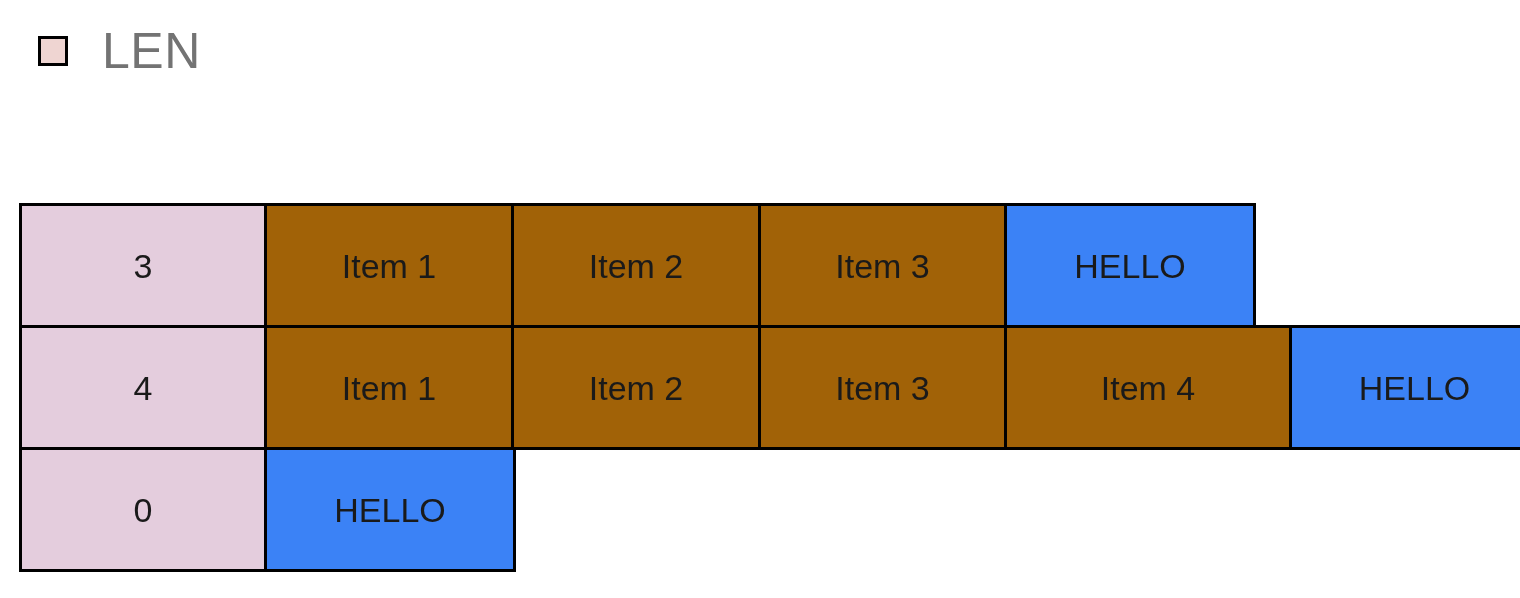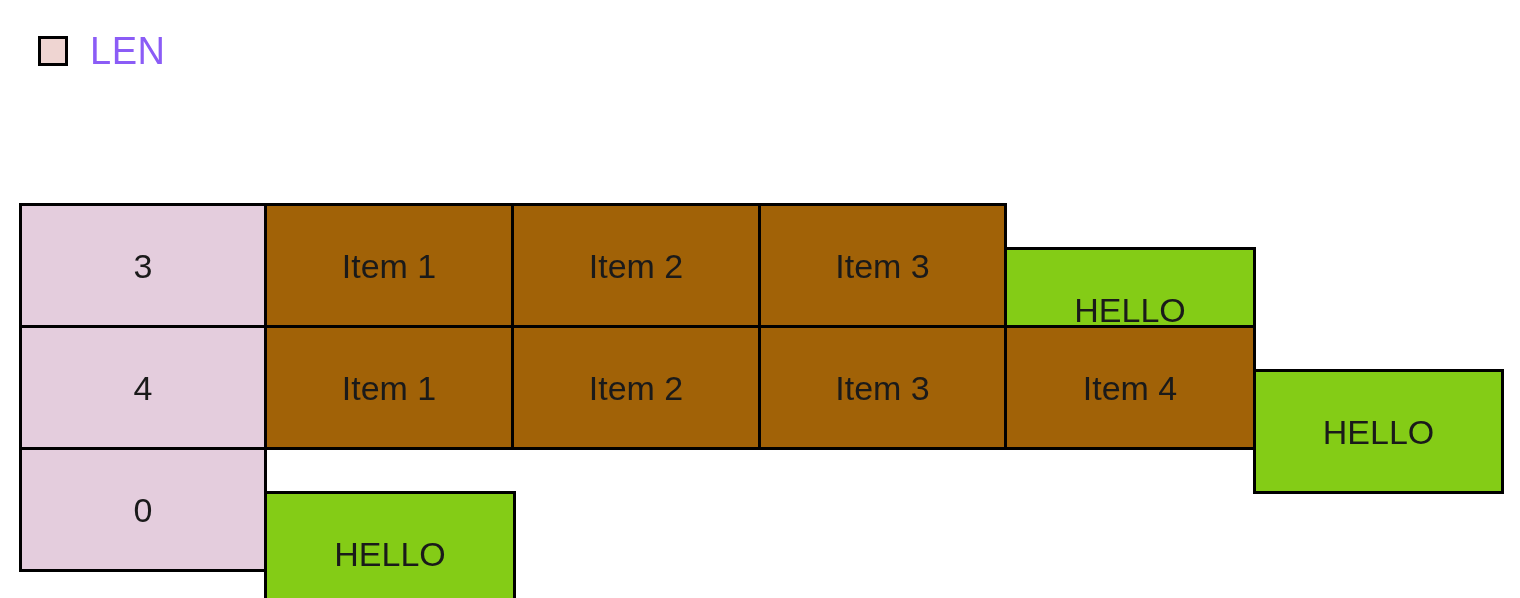--- a/index.html
+++ b/index.html
@@ -30,25 +30,25 @@
     height: 50px;
   }
   .legend-swatch {
     width: 30px;
     height: 30px;
     box-sizing: border-box;
     border: 3px solid #000000;
     flex: 0 0 auto;
   }
   .legend-label {
-    margin-left: 22px;
-    font-size: 38px;
+    margin-left: 34px;
+    font-size: 50px;
     line-height: 38px;
     letter-spacing: 0.5px;
-    color: #8b5cf6;
+    color: #737373;
     white-space: nowrap;
   }
 
   
   #rows {
     position: absolute;
     left: 19px;
     top: 203px;
   }
   .row {
@@ -71,21 +71,21 @@
     line-height: 34px;
     color: #1a1a1a;
     white-space: nowrap;
     overflow: hidden;
   }
   .cell:first-child {
     margin-left: 0;
   }
   .cell.len  { background: #e4cddd; }
   .cell.lst  { background: #a16207; }
-  .cell.fld  { background: #84cc16; margin-top: 44px; }
+  .cell.fld  { background: #3b82f6; }
 </style>
 </head>
 <body>
 
 <div id="legend">
     <div class="legend-row">
       <span class="legend-swatch" style="background: rgb(239, 213, 210);"></span>
       <span class="legend-label">LEN</span>
     </div>
   </div>
@@ -96,20 +96,20 @@
       <div class="cell lst" style="width: 250px;">Item 1</div>
       <div class="cell lst" style="width: 250px;">Item 2</div>
       <div class="cell lst" style="width: 249px;">Item 3</div>
       <div class="cell fld" style="width: 252px;">HELLO</div>
     </div>
     <div class="row">
       <div class="cell len" style="width: 248px;">4</div>
       <div class="cell lst" style="width: 250px;">Item 1</div>
       <div class="cell lst" style="width: 250px;">Item 2</div>
       <div class="cell lst" style="width: 249px;">Item 3</div>
-      <div class="cell lst" style="width: 252px;">Item 4</div>
+      <div class="cell lst" style="width: 288px;">Item 4</div>
       <div class="cell fld" style="width: 251px;">HELLO</div>
     </div>
     <div class="row">
       <div class="cell len" style="width: 248px;">0</div>
       <div class="cell fld" style="width: 252px;">HELLO</div>
     </div>
   </div>
 
 </body></html>

